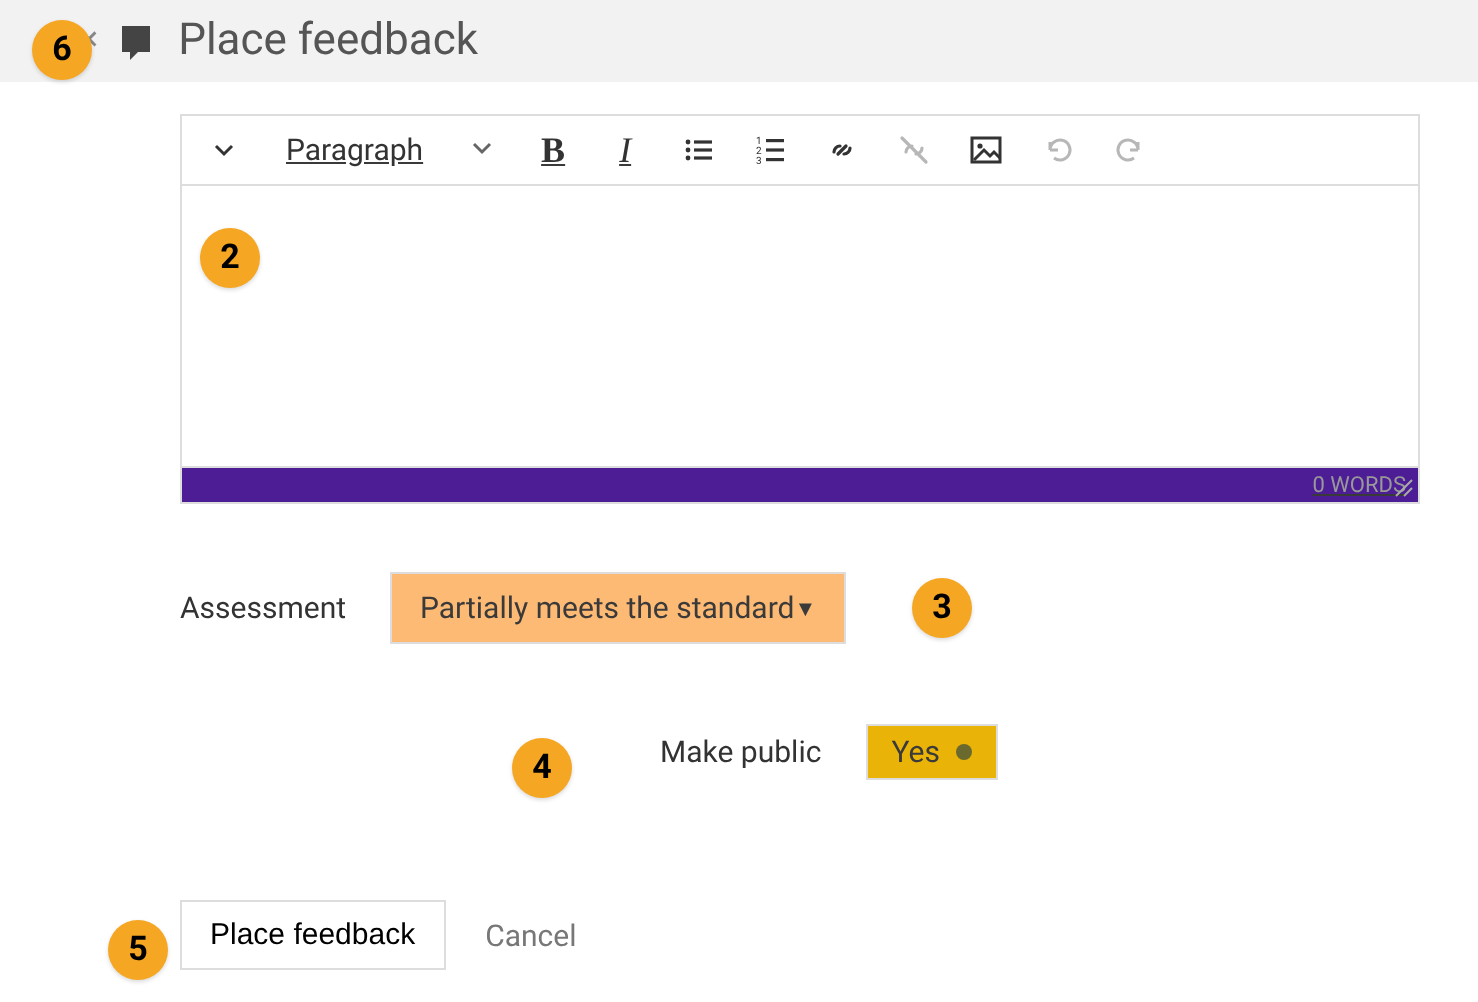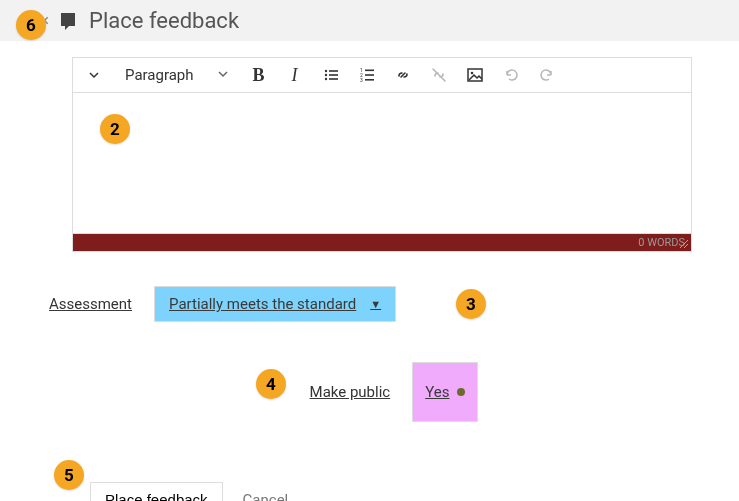--- a/index.html
+++ b/index.html
@@ -17,50 +17,50 @@
   .header {
     background: #f2f2f2;
     display: flex;
     align-items: center;
     padding: 8px 14px 8px 40px;
     gap: 10px;
   }
   .close-x { color: #888; font-size: 17px; cursor: pointer; line-height:1; }
   .hdr-icon { display: inline-flex; }
   .hdr-title { font-size: 22px; color: #555; font-weight: 400; }
-  .editor-wrap { margin: 16px 0 0 72px; width: 620px; border: 1px solid #ddd; }
+  .editor-wrap { margin: 16px 0 0 90px; width: 620px; border: 1px solid #ddd; text-decoration: underline; }
   .toolbar {
     display: flex; align-items: center; gap: 14px;
     padding: 6px 10px; border-bottom: 1px solid #ddd; background:#fff;
   }
   .tb-btn { display:inline-flex; align-items:center; justify-content:center; width:22px; height:22px; cursor:pointer; color:#333; }
   .para-select { display:flex; align-items:center; gap:24px; cursor:pointer; padding:0 6px; font-size:15px; color:#333; }
   .para-select .chev { color:#666; font-size:12px; }
   .bold { font-weight:700; font-family: "Times New Roman", serif; font-size:18px; }
   .italic { font-style:italic; font-family: "Times New Roman", serif; font-size:18px; }
   .disabled { opacity:0.35; }
   .editor-area { min-height: 140px; background:#fff; padding:10px; }
   .status-line {
-    border-top:1px solid #ddd; background:#7f1d1d;
+    border-top:1px solid #ddd; background:#4c1d95;
     display:flex; justify-content:flex-end; align-items:center;
     padding: 2px 6px; font-size:11px; color:#999; position:relative;
   }
   .status-line svg.resize { position:absolute; right:2px; bottom:2px; }
-  .row { display:flex; align-items:center; gap:22px; margin-left:49px;text-decoration:underline; }
+  .row { display:flex; align-items:center; gap:22px; margin-left:90px; }
   .row.assess { margin-top: 34px; }
   .row.public { margin-top: 40px; justify-content: center; }
   .row .lbl { font-size:15px; color:#333; }
   .select-box {
-    border:1px solid #ddd; padding:8px 14px; display:flex; align-items:center; gap:14px;
-    cursor:pointer; background:#7dd3fc; font-size:15px;text-align:right;
+    border:1px solid #ddd; padding:8px 14px; display:flex; align-items:center; gap:0;
+    cursor:pointer; background:#fdba74; font-size:15px;text-align:right;
   }
   .select-box .caret { font-size:11px; }
   .yesno {
-    border:1px solid #ddd; padding:20px 12px; display:flex; align-items:center; gap:8px;
-    cursor:pointer; background:#f0abfc; font-size:15px;
+    border:1px solid #ddd; padding:4px 12px; display:flex; align-items:center; gap:8px;
+    cursor:pointer; background:#eab308; font-size:15px;
   }
   .dot { width:8px; height:8px; border-radius:50%; background:#6a6a2e; display:inline-block; }
   .actions { display:flex; align-items:center; gap:20px; margin-left:90px; margin-top:60px; }
   .btn-primary { border:1px solid #ddd; background:#fff; padding:8px 14px; cursor:pointer; font-size:15px; }
   .btn-link { color:#777; cursor:pointer; font-size:15px;text-align:right; }
   
   .badge {
     position:absolute; width:30px; height:30px; border-radius:50%;
     background:#f5a623; color:#000; font-weight:700; font-size:17px;
     display:flex; align-items:center; justify-content:center;

